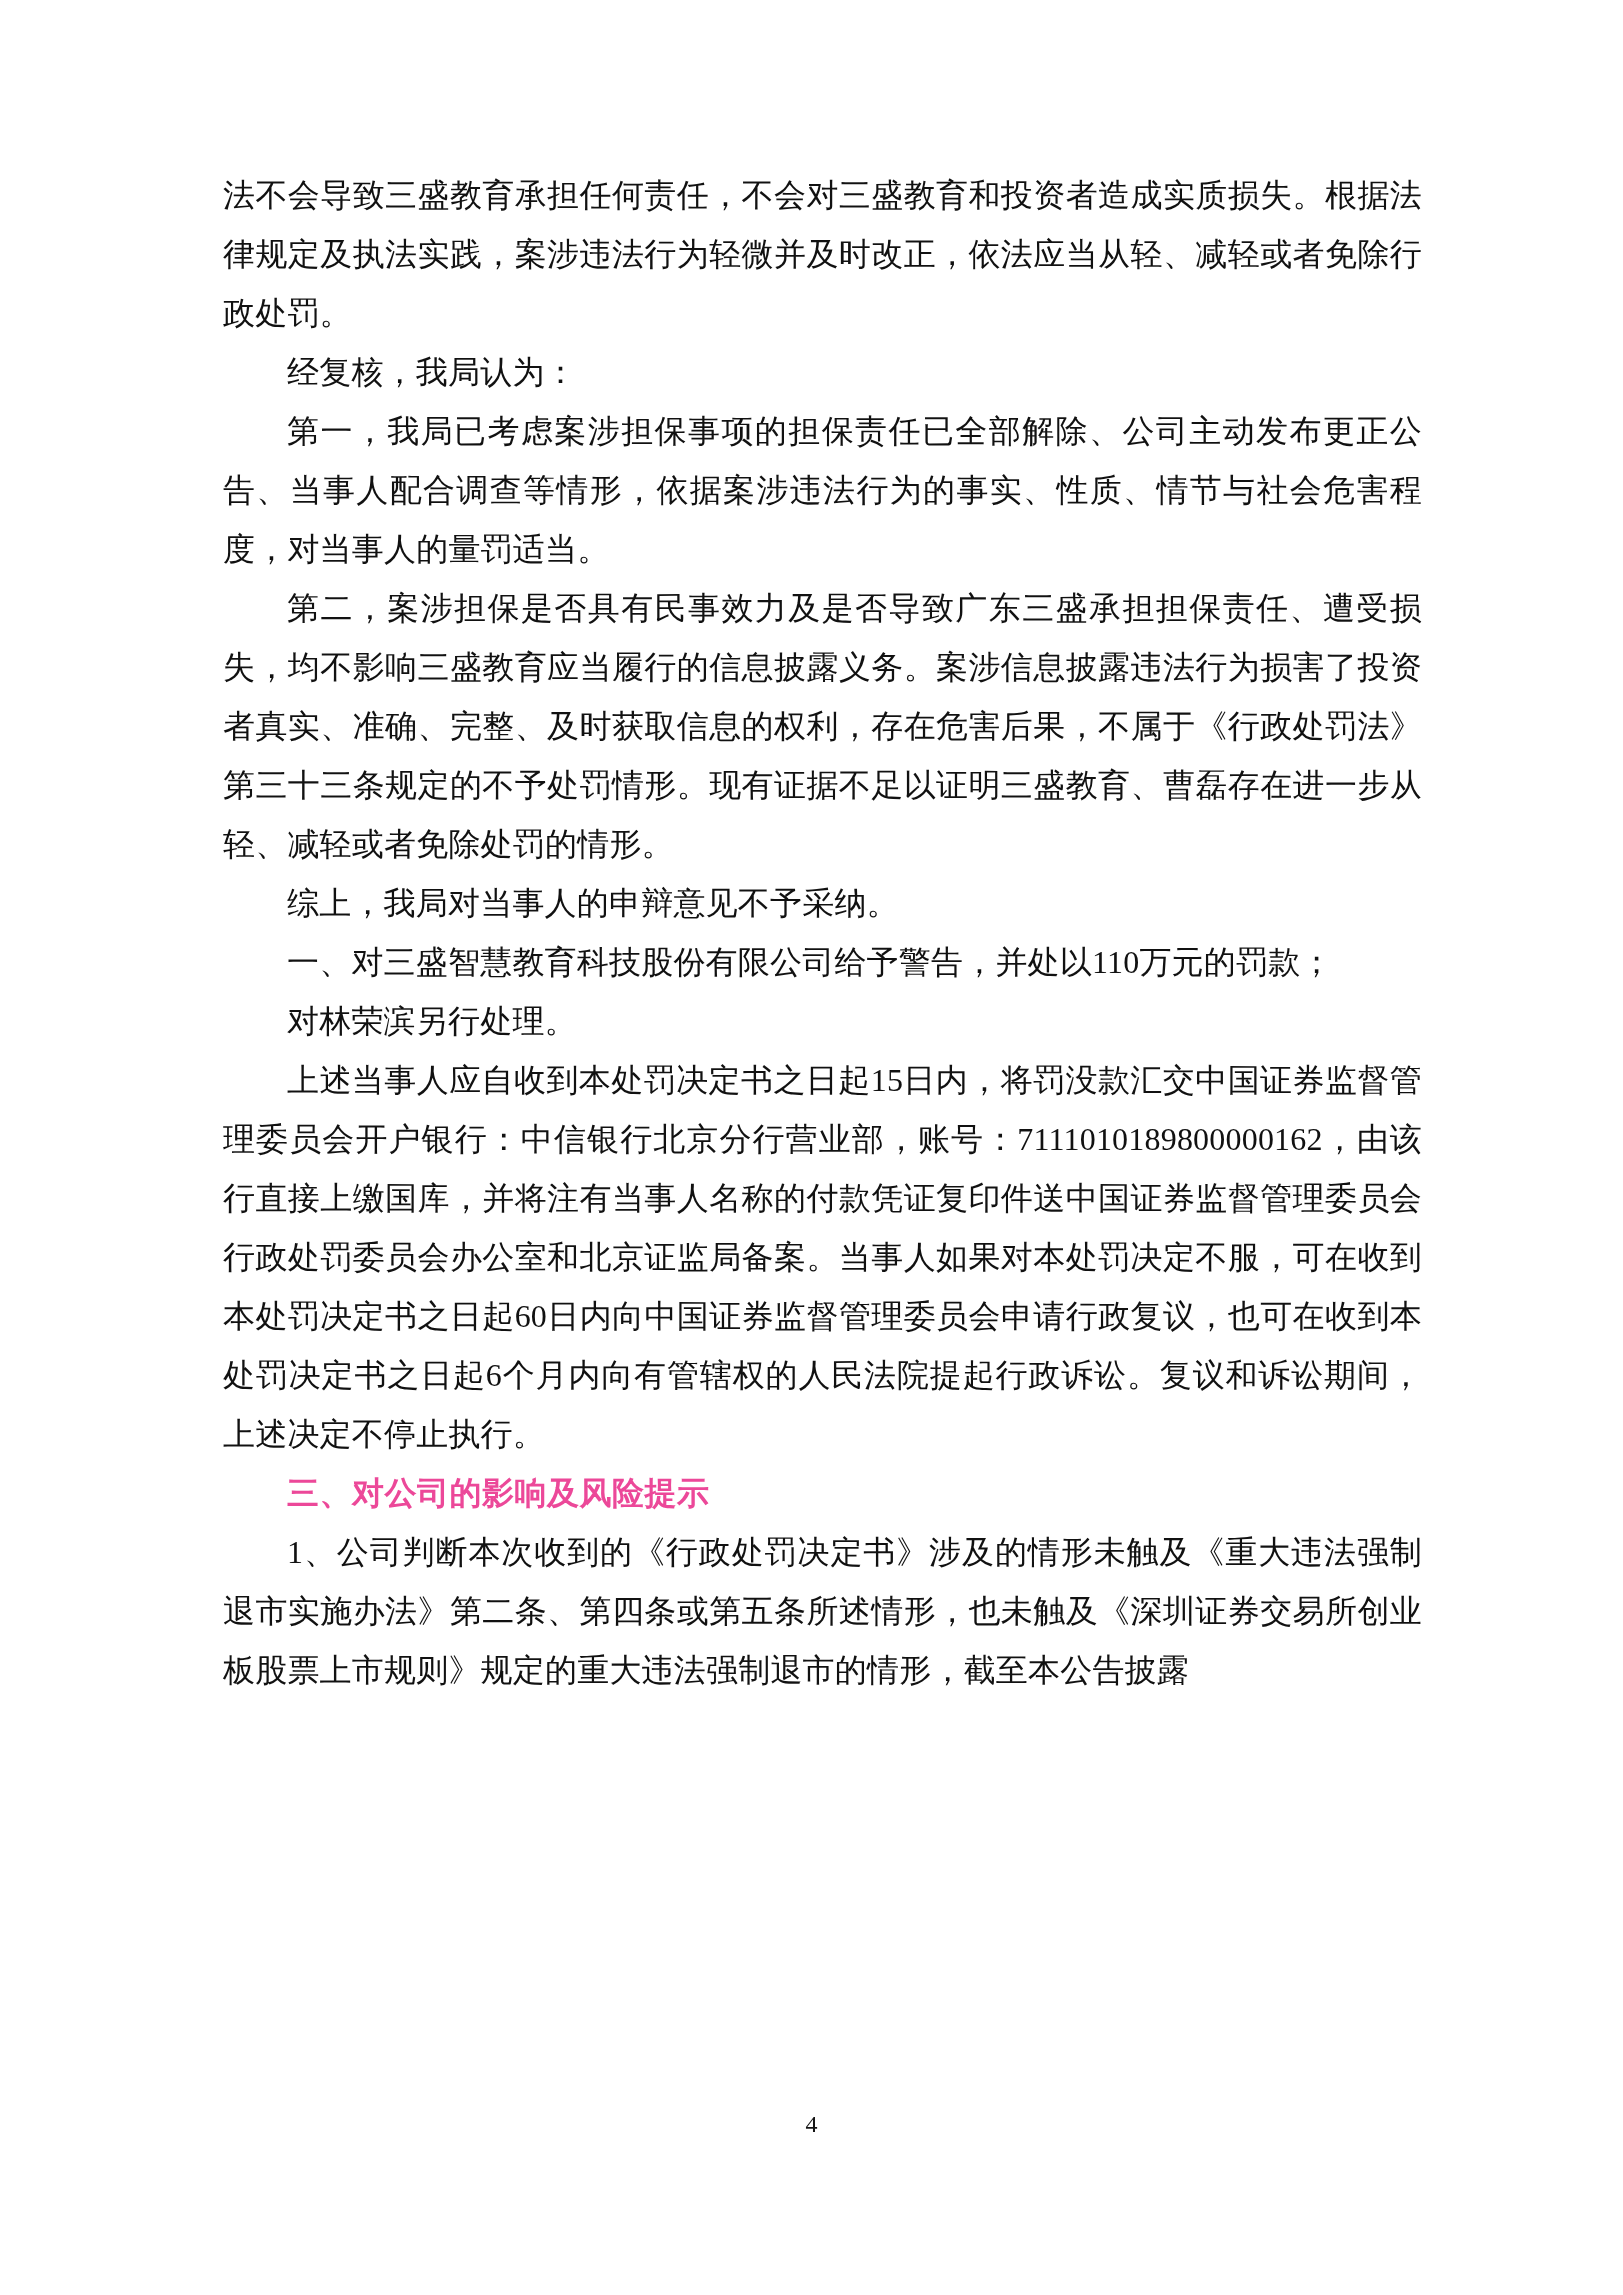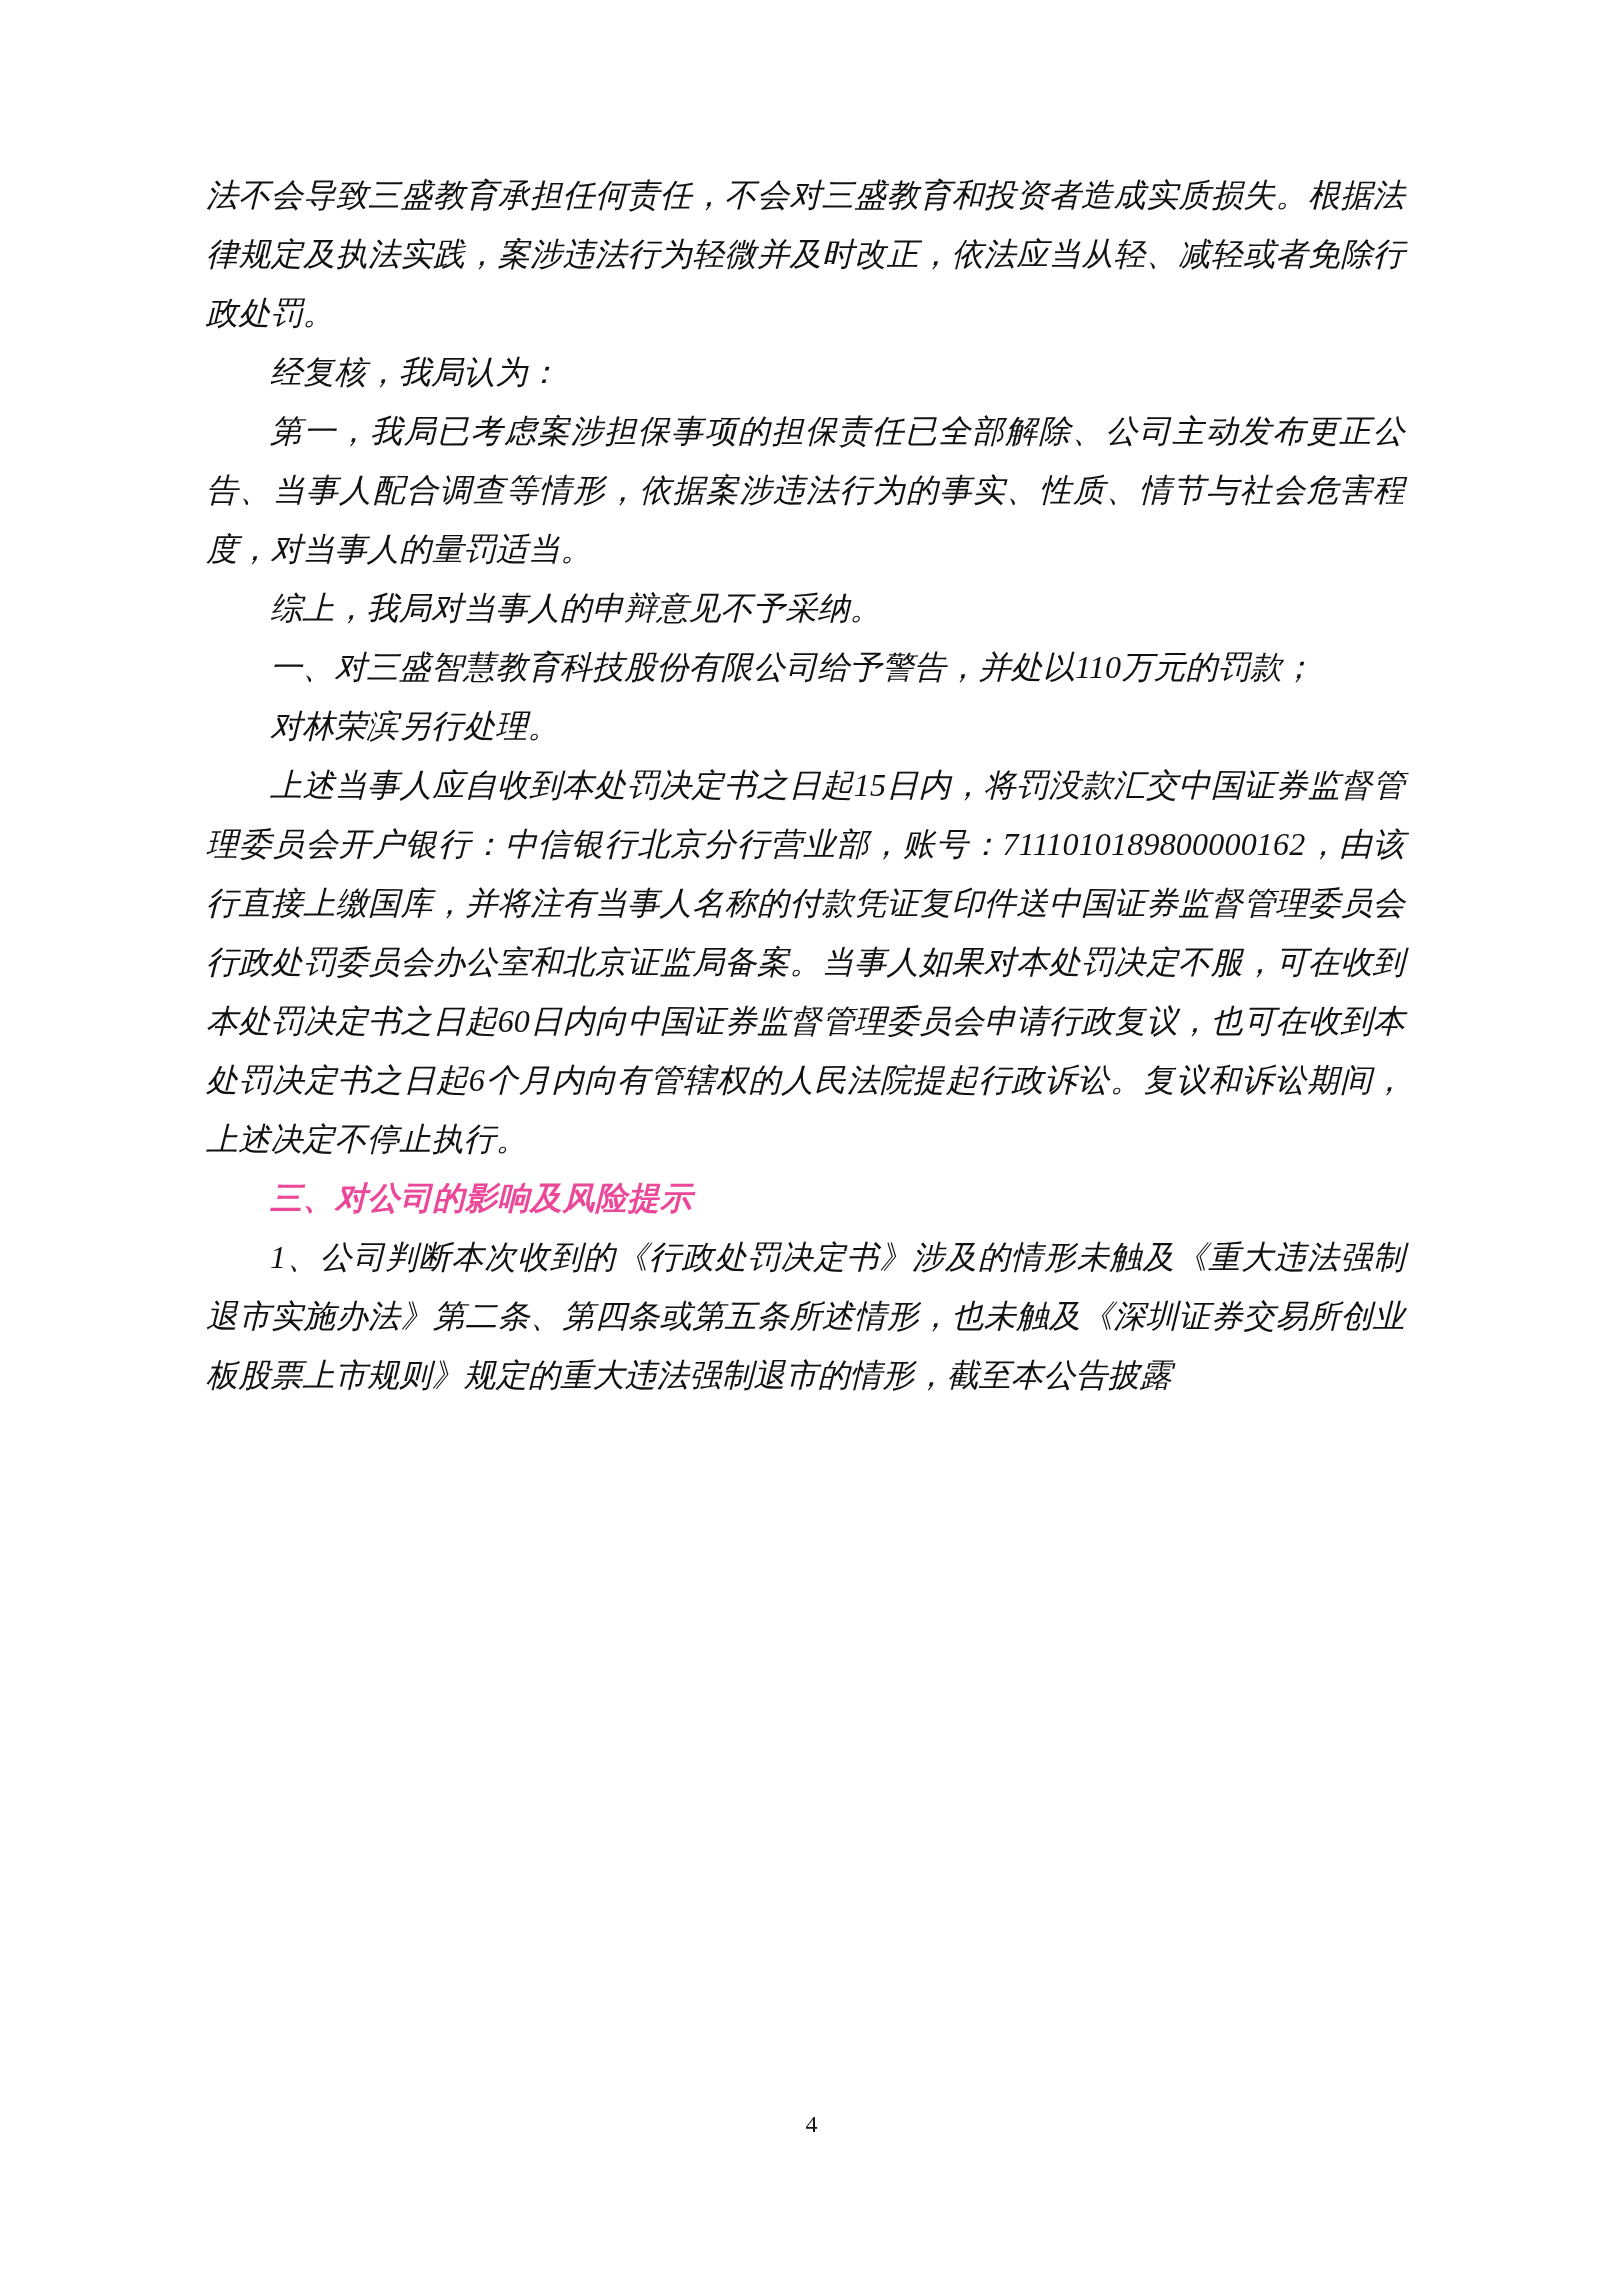--- a/index.html
+++ b/index.html
@@ -13,24 +13,23 @@
     position: relative;
     width: 1623px;
     height: 2295px;
     background: #ffffff;
     box-sizing: border-box;
     overflow: hidden;
   }
 
   .content {
     position: absolute;
-    left: 206px;
+    left: 223px;
     top: 166px;
     width: 1199px;
-    font-style: italic;
   }
 
   
   .para {
     font-family: "Liberation Serif", "DejaVu Serif", serif;
     font-size: 32px;
     line-height: 59px;
     color: #111111;
     text-align: justify;
     text-justify: inter-character;
@@ -75,20 +74,21 @@
 
   <div class="content">
 
     <p class="para">法不会导致三盛教育承担任何责任，不会对三盛教育和投资者造成实质损失。根据法律规定及执法实践，案涉违法行为轻微并及时改正，依法应当从轻、减轻或者免除行政处罚。</p>
 
 
     <p class="para indent">经复核，我局认为：</p>
 
     <p class="para indent">第一，我局已考虑案涉担保事项的担保责任已全部解除、公司主动发布更正公告、当事人配合调查等情形，依据案涉违法行为的事实、性质、情节与社会危害程度，对当事人的量罚适当。</p>
 
+    <p class="para indent">第二，案涉担保是否具有民事效力及是否导致广东三盛承担担保责任、遭受损失，均不影响三盛教育应当履行的信息披露义务。案涉信息披露违法行为损害了投资者真实、准确、完整、及时获取信息的权利，存在危害后果，不属于《行政处罚法》第三十三条规定的不予处罚情形。现有证据不足以证明三盛教育、曹磊存在进一步从轻、减轻或者免除处罚的情形。</p>
 
     <p class="para indent">综上，我局对当事人的申辩意见不予采纳。</p>
 
 
     <p class="para indent">一、对三盛智慧教育科技股份有限公司给予警告，并处以110万元的罚款；</p>
 
 
     <p class="para indent">对林荣滨另行处理。</p>
 
     <p class="para indent">上述当事人应自收到本处罚决定书之日起15日内，将罚没款汇交中国证券监督管理委员会开户银行：中信银行北京分行营业部，账号：7111010189800000162，由该行直接上缴国库，并将注有当事人名称的付款凭证复印件送中国证券监督管理委员会行政处罚委员会办公室和北京证监局备案。当事人如果对本处罚决定不服，可在收到本处罚决定书之日起60日内向中国证券监督管理委员会申请行政复议，也可在收到本处罚决定书之日起6个月内向有管辖权的人民法院提起行政诉讼。复议和诉讼期间，上述决定不停止执行。</p>

